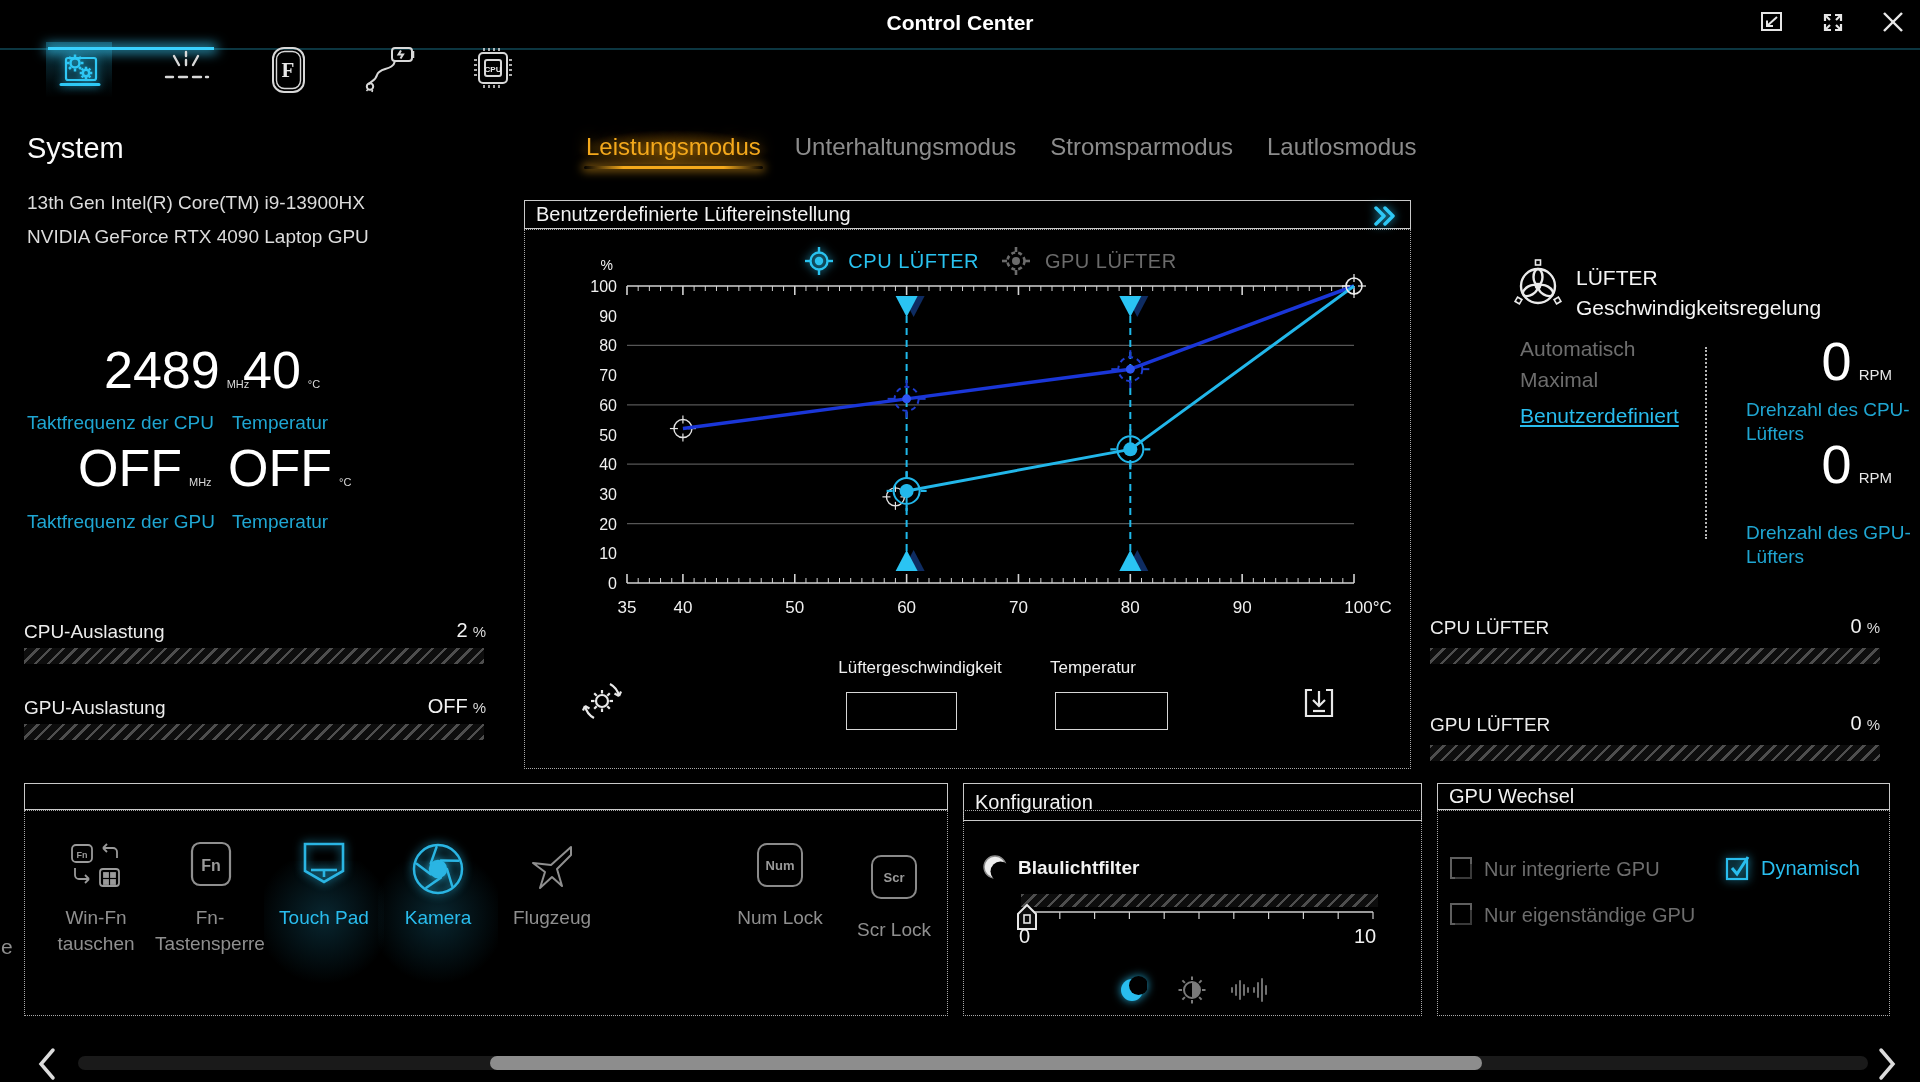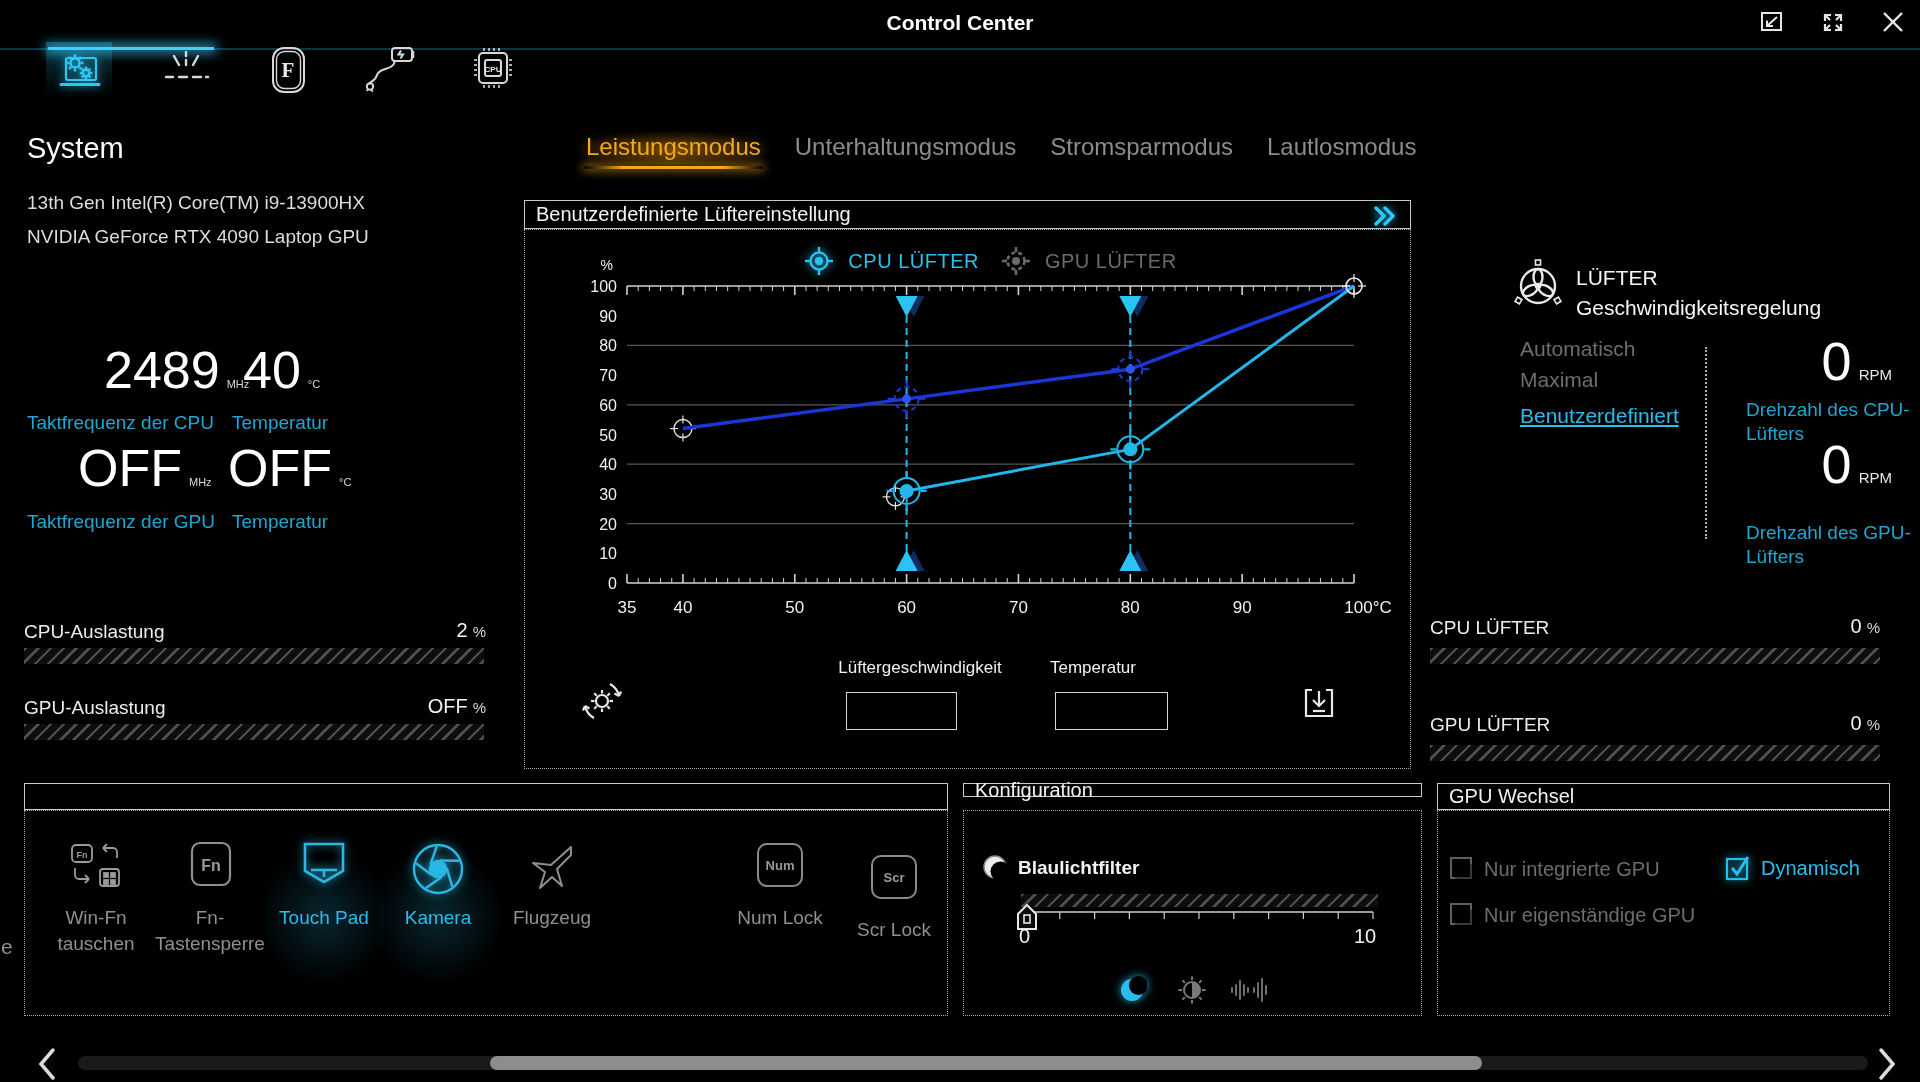--- a/index.html
+++ b/index.html
@@ -682,21 +682,21 @@
         <text x="28" y="29" text-anchor="middle" fill="#9a9a9a" font-size="13" font-weight="bold" font-family="Liberation Sans, sans-serif">Scr</text>
       </svg>
       <div class="sc-label" style="margin-top:14px;text-align:right;">
         <div>Scr Lock</div>
           <div></div>
       </div>
     </div>
   </div>
   <div class="abs sc-label" style="left:1px;top:934px;font-size:21px;">e</div>
 
-  <div class="abs phead" style="left:963px;top:783px;width:459px;height:14px;text-align:right;">
+  <div class="abs phead" style="left:963px;top:783px;width:459px;height:38px;text-align:right;">
     <span>Konfiguration</span>
   </div>
   <div class="abs pbody" style="left:963px;top:810px;width:459px;height:206px;text-align:center;">
     <svg class="abs" style="left:18px;top:42px;" width="28" height="28" viewBox="0 0 28 28">
       <circle cx="13" cy="14" r="11" fill="#ededed"></circle>
       <circle cx="13" cy="14" r="11" fill="none" stroke="#8a8a8a" stroke-width="1.4"></circle>
       <circle cx="18.5" cy="18.5" r="10" fill="#000"></circle>
     </svg>
     <div class="abs k-label" style="left:54px;top:46px;">Blaulichtfilter</div>
     <div class="abs hatch" style="left:57px;top:83px;width:357px;height:13px;"></div>

